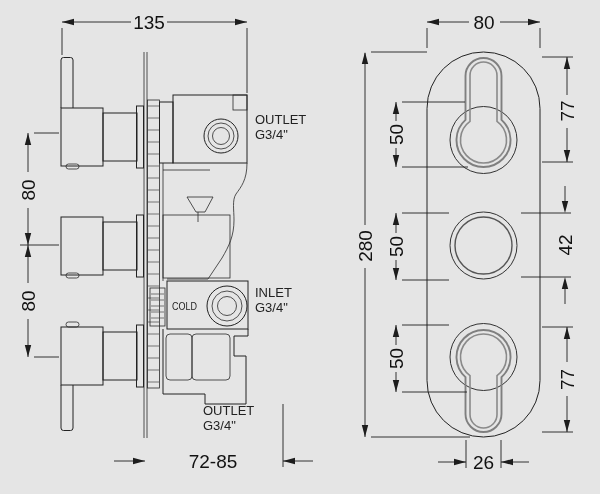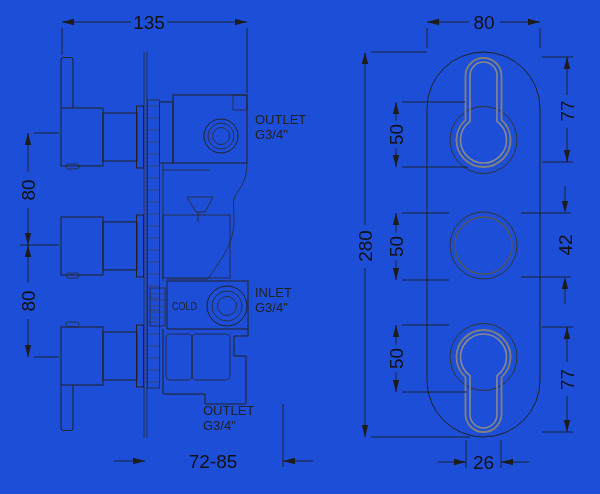--- a/index.html
+++ b/index.html
@@ -1,16 +1,16 @@
 <!DOCTYPE html>
 <html><head>
 <meta charset="utf-8">
 <style>
   html,body{margin:0;padding:0;background:#ffffff;}
-  .canvas{width:600px;height:494px;background:#1d4ed8;position:relative;overflow:hidden;}
+  .canvas{width:600px;height:494px;background:#e5e5e5;position:relative;overflow:hidden;}
   svg{display:block;}
   .ln{fill:none;stroke:#222;stroke-width:1;}
   .ln-thin{fill:none;stroke:#2a2a2a;stroke-width:0.8;}
   .rib{fill:none;stroke:#444;stroke-width:0.7;}
   .dimln{fill:none;stroke:#1d1d1d;stroke-width:0.9;}
   .arrow{fill:#1d1d1d;stroke:none;}
   .dim-txt{font-family:"Liberation Sans",sans-serif;font-size:19px;fill:#111;text-anchor:middle;dominant-baseline:central;}
   .lbl{font-family:"Liberation Sans",sans-serif;font-size:13px;fill:#222;}
   .cold-txt{font-family:"Liberation Sans",sans-serif;font-size:10px;fill:#222;}
   .keyhole{fill:none;stroke:#7f7f7f;stroke-width:1.9;}

